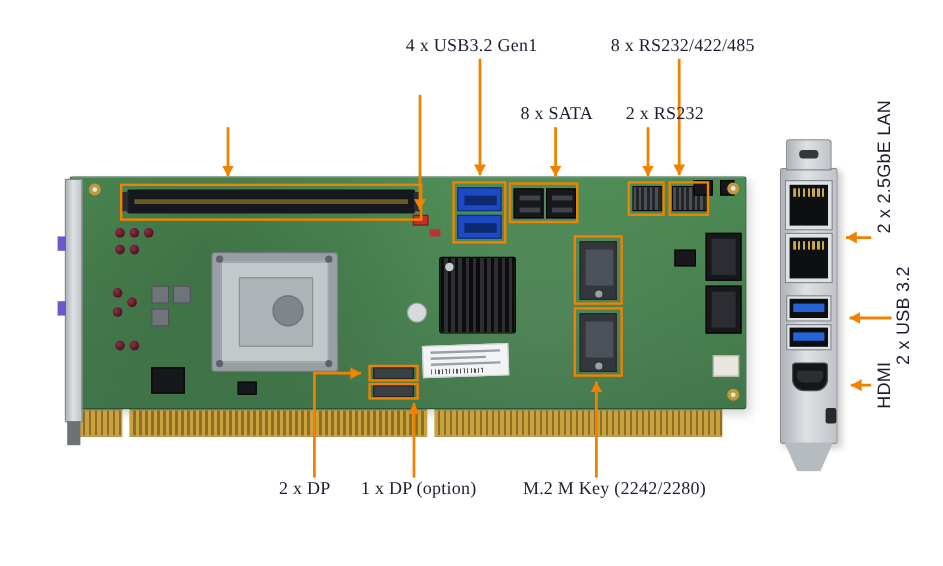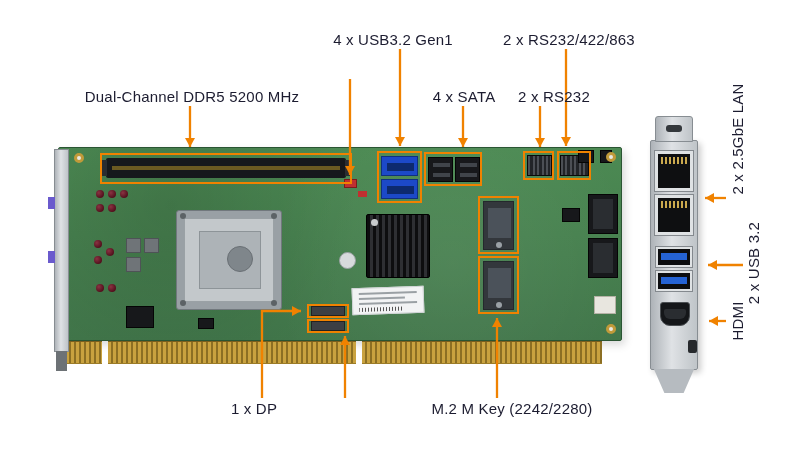--- a/index.html
+++ b/index.html
@@ -5,21 +5,21 @@
 <style>
   :root { --accent:#F08200; }
   * { margin:0; padding:0; box-sizing:border-box; }
   body { background:#fff; font-family:"Liberation Sans", sans-serif; }
   .canvas { position:relative; width:786px; height:472px; background:#fff; overflow:hidden; }
 
   .hlabel, .vlabel {
     position:absolute; white-space:nowrap; font-size:15px; color:#1c1c30;
     letter-spacing:.2px;
   }
-  .hlabel { transform:translate(-50%,-50%); }
+  .hlabel { transform:translate(-50%,-50%);font-family:Liberation Serif, serif; }
   .vlabel { transform:translate(-50%,-50%) rotate(-90deg); }
 
   .hl { position:absolute; border:2px solid var(--accent); background:transparent; }
 
   .board {
     position:absolute; left:58px; top:147px; width:564px; height:194px;
     background:
       radial-gradient(circle at 20% 30%, rgba(0,0,0,.12), transparent 40%),
       radial-gradient(circle at 70% 60%, rgba(255,255,255,.06), transparent 45%),
       linear-gradient(180deg,#4c8a53,#41764a);
@@ -205,24 +205,24 @@
     <line x1="540" y1="106" x2="540" y2="147" stroke="var(--accent)" stroke-width="2.3" marker-end="url(#ah)"></line>
     <line x1="566" y1="49" x2="566" y2="146" stroke="var(--accent)" stroke-width="2.3" marker-end="url(#ah)"></line>
     <polyline points="262,398 262,311 301,311" fill="none" stroke="var(--accent)" stroke-width="2.3" marker-end="url(#ah)"></polyline>
     <line x1="345" y1="398" x2="345" y2="336" stroke="var(--accent)" stroke-width="2.3" marker-end="url(#ah)"></line>
     <line x1="497" y1="398" x2="497" y2="318" stroke="var(--accent)" stroke-width="2.3" marker-end="url(#ah)"></line>
     <line x1="726" y1="198" x2="705" y2="198" stroke="var(--accent)" stroke-width="2.3" marker-end="url(#ah)"></line>
     <line x1="743" y1="265" x2="708" y2="265" stroke="var(--accent)" stroke-width="2.3" marker-end="url(#ah)"></line>
     <line x1="726" y1="321" x2="709" y2="321" stroke="var(--accent)" stroke-width="2.3" marker-end="url(#ah)"></line>
   </svg>
 
-  <div class="hlabel" style="left:192px;top:96px;">Dual-Channel DDR5 5200 MHz</div>
   <div class="hlabel" style="left:393px;top:39px;">4 x USB3.2 Gen1</div>
-  <div class="hlabel" style="left:464px;top:96px;">4 x SATA</div>
-  <div class="hlabel" style="left:569px;top:39px;">2 x RS232/422/863</div>
+  <div class="hlabel" style="left:464px;top:96px;">8 x SATA</div>
+  <div class="hlabel" style="left:569px;top:39px;">8 x RS232/422/485</div>
   <div class="hlabel" style="left:554px;top:96px;">2 x RS232</div>
-  <div class="hlabel" style="left:254px;top:408px;">1 x DP</div>
+  <div class="hlabel" style="left:254px;top:408px;">2 x DP</div>
+  <div class="hlabel" style="left:349px;top:408px;">1 x DP (option)</div>
   <div class="hlabel" style="left:512px;top:408px;text-align:center;">M.2 M Key (2242/2280)</div>
   <div class="vlabel" style="left:737px;top:139px;">2 x 2.5GbE LAN</div>
   <div class="vlabel" style="left:753px;top:263px;">2 x USB 3.2</div>
   <div class="vlabel" style="left:737px;top:321px;">HDMI</div>
 
 </div>
 
 </body></html>

